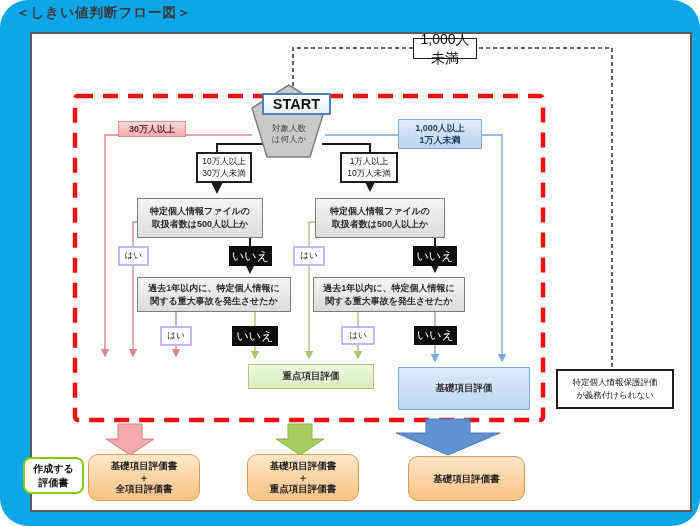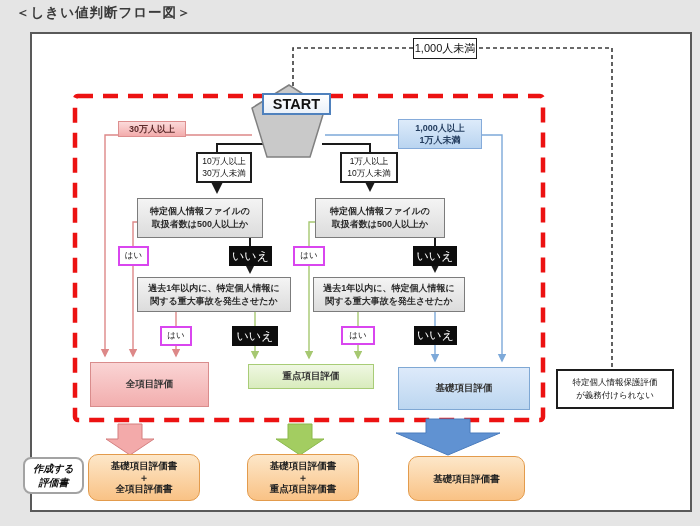--- a/index.html
+++ b/index.html
@@ -1,54 +1,54 @@
 <!DOCTYPE html>
 <html><head>
 <meta charset="utf-8">
 <style>
   html,body{margin:0;padding:0;background:#fff;}
-  #stage{position:relative;width:700px;height:526px;background:#e5e5e5;overflow:hidden;
-         font-family:"Liberation Sans","DejaVu Sans",sans-serif;color:#222;}
+  #stage{position:relative;width:700px;height:526px;background:#0ea5e9;overflow:hidden;
+         font-family:"Liberation Sans","DejaVu Sans",sans-serif;color:#222;border-radius:28px;}
   .abs{position:absolute;box-sizing:border-box;}
   .ctr{display:flex;align-items:center;justify-content:center;text-align:center;white-space:pre-line;}
   #title{left:16px;top:4px;font-size:13.5px;font-weight:bold;color:#3a3a3a;letter-spacing:1px;}
   #frame{left:30px;top:32px;width:662px;height:480px;border:2px solid #595959;background:#fff;}
   svg.layer{position:absolute;left:0;top:0;}
   
   .threshold{left:100px;top:63px;width:103px;height:49px;border:4px solid #ec1212;background:#fff;
              font-size:12px;font-weight:bold;line-height:1.3;color:#222;}
   .startlbl{left:262px;top:93px;width:69px;height:22px;border:2px solid #4f81bd;
             background:linear-gradient(#ffffff,#eaf1f9);font-size:14.5px;font-weight:bold;color:#111;}
   .startq{left:252px;top:114px;width:74px;height:40px;font-size:8.5px;color:#444;line-height:1.35;}
   .whitebox{background:#fff;border:2px solid #1d1d1d;font-size:8.5px;line-height:1.3;color:#111;}
-  .under1000{left:413px;top:38px;width:64px;height:21px;border-width:1.5px;font-size:11px;}
+  .under1000{left:413px;top:38px;width:64px;height:21px;border-width:1.5px;font-size:14px;}
   .pinklbl{left:118px;top:121px;width:68px;height:16px;background:linear-gradient(#fbdada,#f3acac);
            border:1px solid #dd8f8f;font-size:9px;color:#5d2b2b;font-weight:bold;}
   .bluelbl{left:398px;top:119px;width:84px;height:30px;background:linear-gradient(#ddebfa,#b9d4f0);
            border:1px solid #85abda;font-size:9px;color:#223c5e;font-weight:bold;line-height:1.35;}
   .r100{left:196px;top:152px;width:56px;height:31px;}
   .r10{left:340px;top:152px;width:58px;height:31px;}
   .grayq{background:linear-gradient(#f4f4f4,#dcdcdc);border:1.5px solid #7c7c7c;
          font-size:9px;font-weight:bold;color:#2a2a2a;line-height:1.4;}
   .qh-left{left:137px;top:198px;width:126px;height:40px;}
   .qh-right{left:315px;top:198px;width:130px;height:40px;}
   .qa-left{left:137px;top:277px;width:154px;height:35px;}
   .qa-right{left:313px;top:277px;width:152px;height:35px;}
-  .yes{background:#fff;border:2px solid #d946ef;font-size:8.5px;color:#111;}
+  .yes{background:#fff;border:2px solid #c4b5fd;font-size:8.5px;color:#111;}
   .no{background:#0d0d0d;color:#fff;font-size:12px;border:1px solid #0d0d0d;}
   .evalbox{font-size:9.5px;color:#333;font-weight:bold;}
   .eval-all{left:90px;top:362px;width:119px;height:45px;background:linear-gradient(#fad4d4,#f2aeae);
             border:1px solid #d98c8c;}
   .eval-pri{left:248px;top:364px;width:126px;height:25px;background:linear-gradient(#eff7e2,#d9ecbd);
             border:1px solid #a8cc77;}
   .eval-bas{left:398px;top:367px;width:132px;height:43px;background:linear-gradient(#ddeafa,#bcd6f0);
             border:1px solid #7fa8d4;}
   .notreq{left:556px;top:369px;width:118px;height:40px;border-width:2px;font-size:8.5px;line-height:1.5;}
-  .legend{left:23px;top:457px;width:61px;height:37px;background:#fff;border:2px solid #a3a3a3;
-          border-radius:8px;font-size:10px;font-weight:bold;line-height:1.35;color:#111;font-style:italic;}
+  .legend{left:23px;top:457px;width:61px;height:37px;background:#fff;border:2px solid #84cc16;
+          border-radius:8px;font-size:10px;font-weight:bold;line-height:1.35;color:#111;}
   .orange{background:linear-gradient(#fde7c9,#f9c285);border:1.5px solid #e39b4c;border-radius:10px;
           font-size:9.5px;font-weight:bold;color:#222;line-height:1.25;}
   .docs-all{left:88px;top:454px;width:112px;height:47px;}
   .docs-pri{left:247px;top:454px;width:112px;height:47px;}
   .docs-bas{left:408px;top:456px;width:117px;height:45px;}
 </style>
 </head>
 <body>
 
 <div id="stage">
@@ -102,20 +102,22 @@
     </g>
 
     <polygon points="289,85 325,108 310,157 267,157 252,108" fill="#c9c9c9" stroke="#808080" stroke-width="1.5"></polygon>
 
     <polygon points="118,424 142,424 142,439 154,439 130,455 106,439 118,439" fill="#f3aaaa" stroke="#d47f7f"></polygon>
     <polygon points="288,424 312,424 312,439 324,439 300,455 276,439 288,439" fill="#a3cd61" stroke="#8ab84b"></polygon>
     <polygon points="426,419 470,419 470,433 500,433 448,455 396,433 426,433" fill="#6092d2" stroke="#4a7cbd"></polygon>
   </svg>
 
   <div class="abs ctr startlbl">START</div>
+  <div class="abs ctr startq">対象人数
+は何人か</div>
 
   <div class="abs ctr whitebox under1000">1,000人未満</div>
   <div class="abs ctr pinklbl">30万人以上</div>
   <div class="abs ctr bluelbl">1,000人以上
 1万人未満</div>
   <div class="abs ctr whitebox r100">10万人以上
 30万人未満</div>
   <div class="abs ctr whitebox r10">1万人以上
 10万人未満</div>
 
@@ -132,21 +134,20 @@
   <div class="abs ctr grayq qa-left">過去1年以内に、特定個人情報に
 関する重大事故を発生させたか</div>
   <div class="abs ctr grayq qa-right">過去1年以内に、特定個人情報に
 関する重大事故を発生させたか</div>
 
   <div class="abs ctr yes" style="left:160px;top:326px;width:32px;height:20px;">はい</div>
   <div class="abs ctr no" style="left:232px;top:326px;width:46px;height:20px;">いいえ</div>
   <div class="abs ctr yes" style="left:341px;top:326px;width:34px;height:19px;">はい</div>
   <div class="abs ctr no" style="left:414px;top:326px;width:43px;height:19px;">いいえ</div>
 
-  <div class="abs ctr evalbox eval-all">全項目評価</div>
   <div class="abs ctr evalbox eval-pri">重点項目評価</div>
   <div class="abs ctr evalbox eval-bas">基礎項目評価</div>
   <div class="abs ctr whitebox notreq">特定個人情報保護評価
 が義務付けられない</div>
 
   <div class="abs ctr legend">作成する
 評価書</div>
   <div class="abs ctr orange docs-all">基礎項目評価書
 ＋
 全項目評価書</div>

